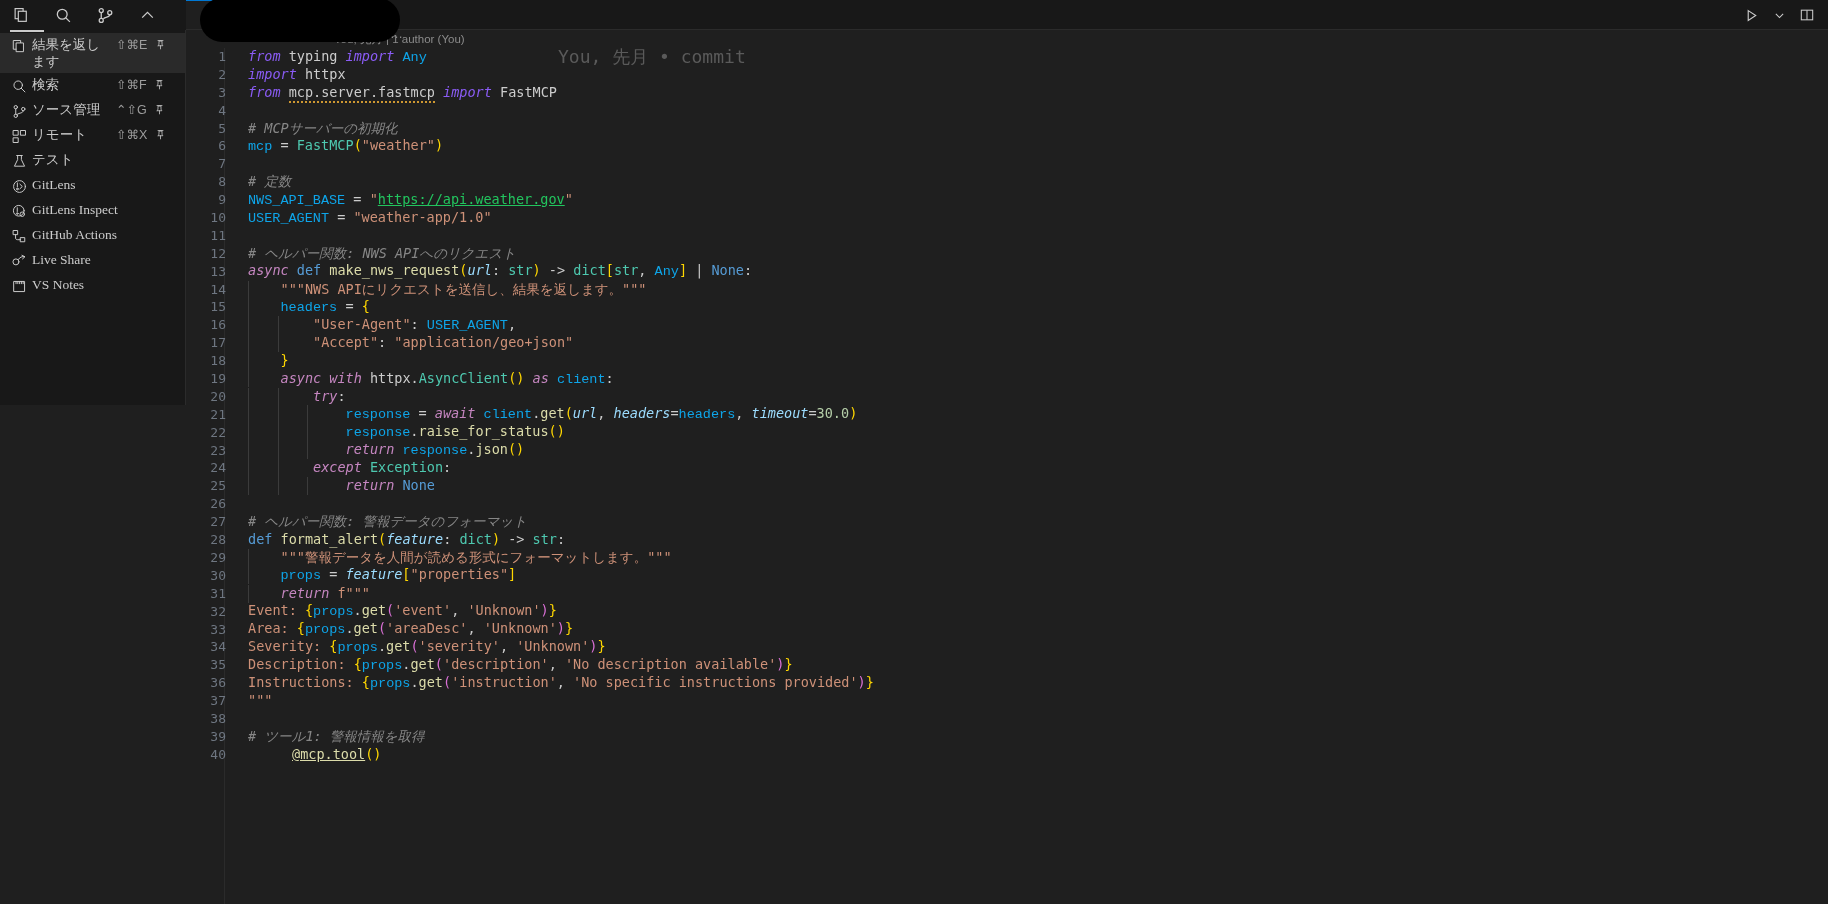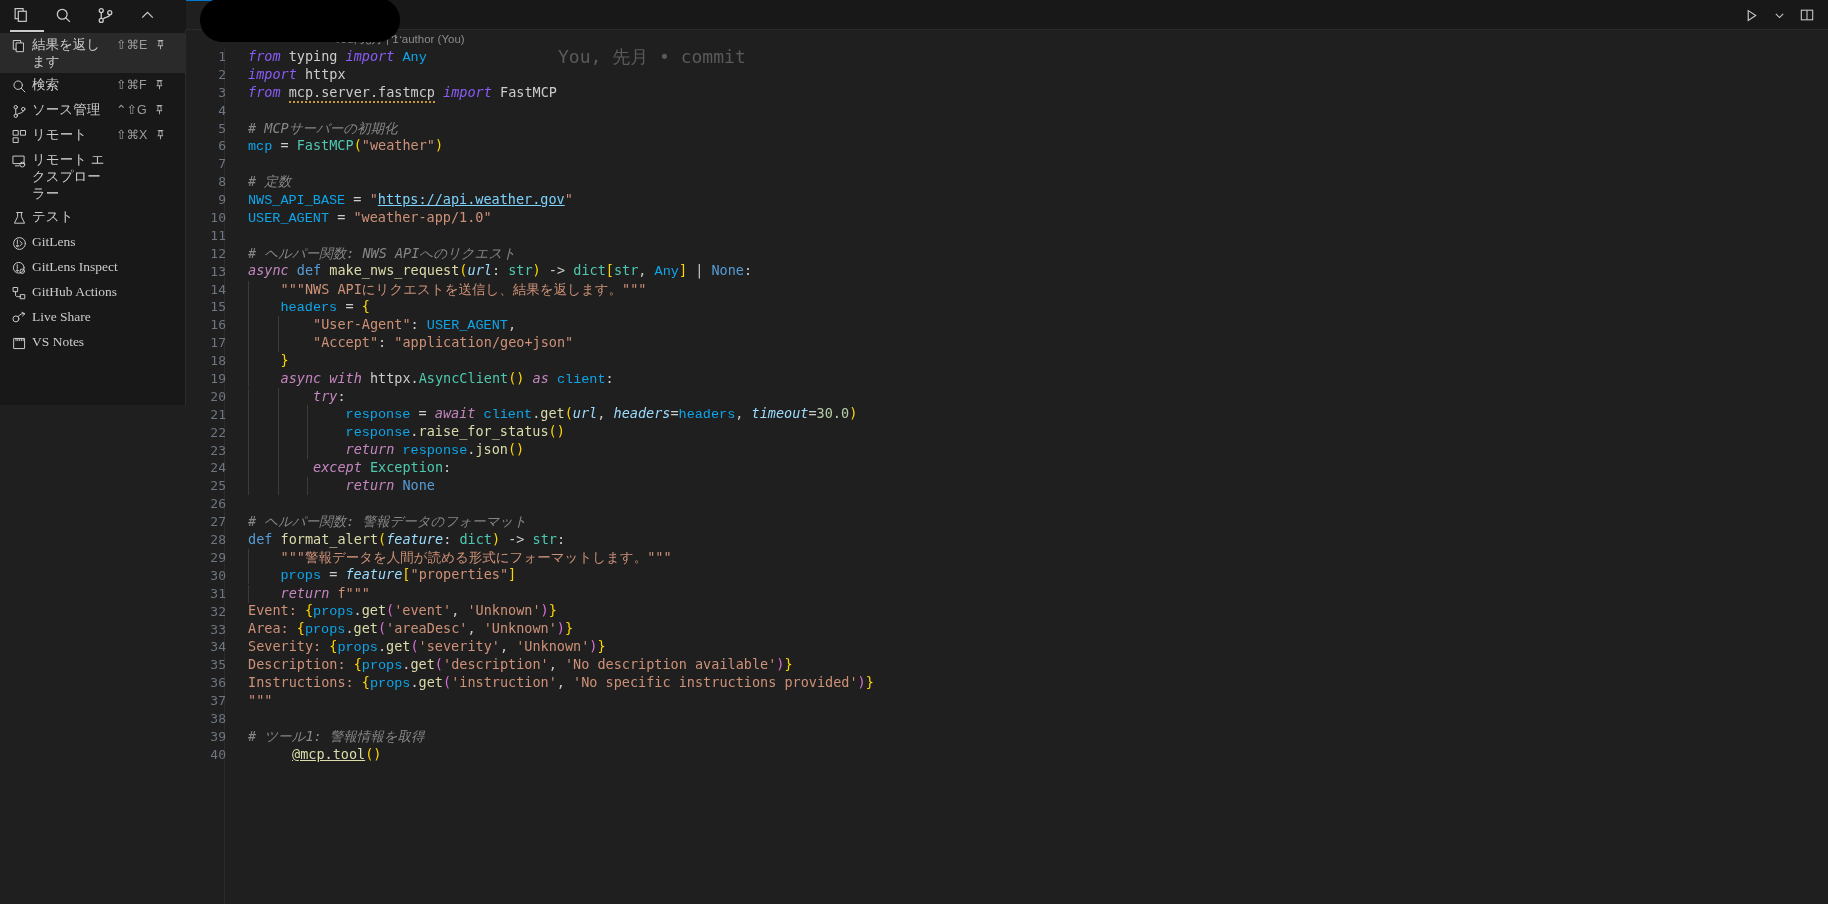--- a/index.html
+++ b/index.html
@@ -181,21 +181,21 @@
   .t-cls    { color: #4ec9b0; }
   .t-fn     { color: #dcdcaa; }
   .t-var    { color: #0ea5e9; font-family: Liberation Mono, monospace; }
   .t-param  { color: #9cdcfe; font-style: italic; }
   .t-str    { color: #ce9178; }
   .t-comj   { color: #868686; font-style: italic; }
   .t-num    { color: #b5cea8; }
   .t-op     { color: #cccccc; }
   .t-brkt-y { color: #ffd700; }
   .t-brkt-p { color: #da70d6; }
-  .t-link   { color: #7dd3fc; text-decoration: underline; }
+  .t-link   { color: #22c55e; text-decoration: underline; }
   .t-squig  { border-bottom: 2px dotted #cd9731; padding-bottom: 1px; }
   .t-deco   { color: #dcdcaa; text-decoration: underline; margin-left: 44px; }
 </style>
 </head>
 <body>
 
 <div id="app">
 
   <div class="activity-row">
     <div class="act-icon">
@@ -289,32 +289,20 @@
           <span class="mi-keys">⇧⌘X</span>
           <span class="mi-pin"><svg width="11" height="11" viewBox="0 0 16 16" fill="none" stroke="#cccccc" stroke-width="1.15" stroke-linecap="round">
               <line x1="8" y1="9.8" x2="8" y2="14.4"></line>
               <path d="M4.6 9.8 H11.4 L10.2 7.6 V3 H5.8 V7.6 Z"></path>
               <line x1="4.4" y1="2.2" x2="11.6" y2="2.2"></line>
             </svg></span>
         </div>
         <div class="menu-item">
           <span class="mi-icon">
             <svg width="15" height="15" viewBox="0 0 16 16" fill="none" stroke="#cccccc" stroke-width="1.05" stroke-linecap="round" stroke-linejoin="round">
-              <rect x="1.4" y="2.2" width="11.5" height="8"></rect>
-              <circle cx="11" cy="11.3" r="2.6"></circle>
-              <line x1="3.6" y1="12.6" x2="7.4" y2="12.6"></line>
-            </svg>
-          </span>
-          <span class="mi-label">リモート エクスプローラー</span>
-          <span class="mi-keys"></span>
-          <span class="mi-pin"></span>
-        </div>
-        <div class="menu-item">
-          <span class="mi-icon">
-            <svg width="15" height="15" viewBox="0 0 16 16" fill="none" stroke="#cccccc" stroke-width="1.05" stroke-linecap="round" stroke-linejoin="round">
               <path d="M6 1.6 V6 L2.6 13 H13.4 L10 6 V1.6"></path>
               <line x1="5" y1="1.6" x2="11" y2="1.6"></line>
             </svg>
           </span>
           <span class="mi-label">テスト</span>
           <span class="mi-keys"></span>
           <span class="mi-pin"></span>
         </div>
         <div class="menu-item">
           <span class="mi-icon">

